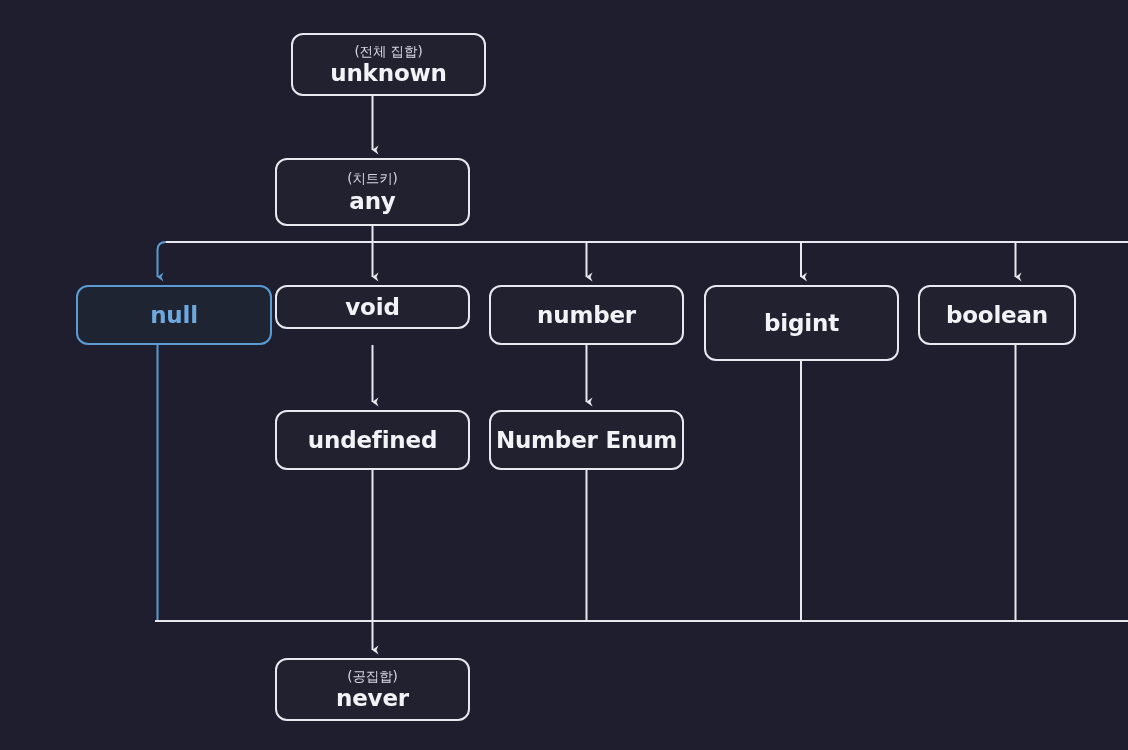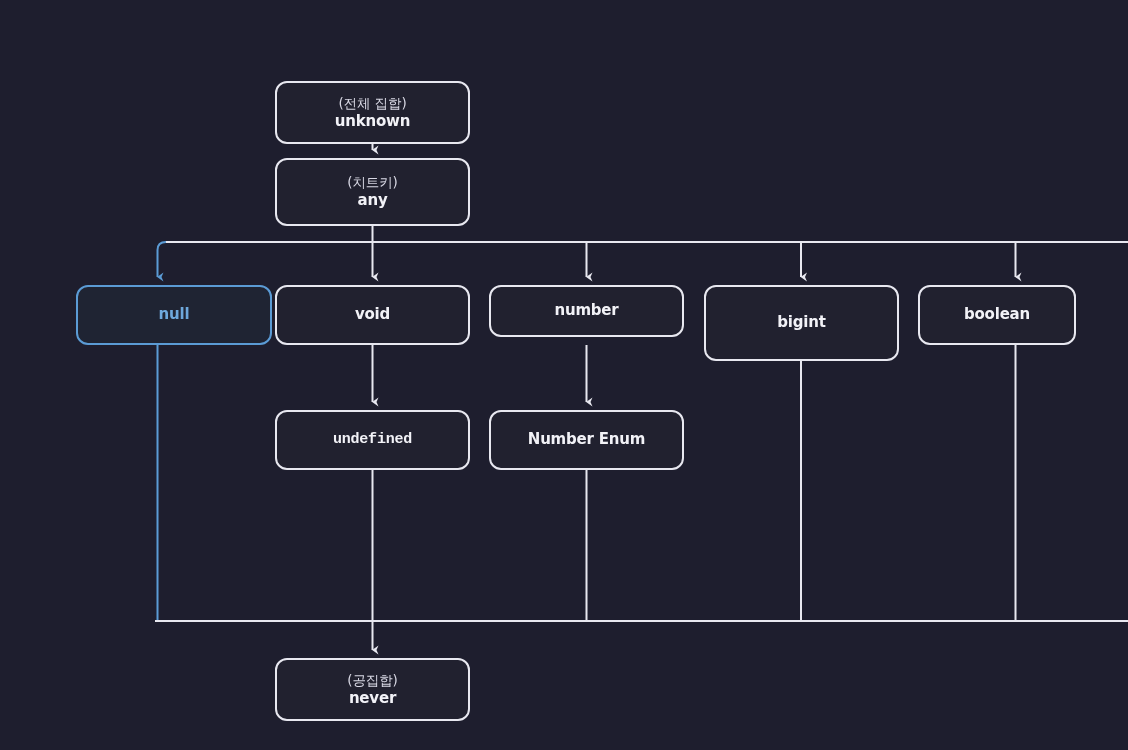--- a/index.html
+++ b/index.html
@@ -42,21 +42,21 @@
   .node .sub {
     color: #d8d8e4;
     font-size: 13.5px;
     line-height: 1.1;
     letter-spacing: -0.1px;
     margin-bottom: 3px;
     white-space: nowrap;
   }
   .node .label {
     color: #f2f2f7;
-    font-size: 15px;
+    font-size: 23px;
     font-weight: bold;
     line-height: 1.05;
     letter-spacing: -0.2px;
     white-space: nowrap;
   }
   .node.highlight .label {
     color: #6ea8dc;
   }
 </style>
 </head>
@@ -100,51 +100,51 @@
 
     <path d="M801,345 L801,621" stroke="#e8e8f0" stroke-width="2" fill="none"></path>
 
     <path d="M1015.5,345 L1015.5,621" stroke="#e8e8f0" stroke-width="2" fill="none"></path>
 
     <path d="M155,621 L1128,621" stroke="#e8e8f0" stroke-width="2" fill="none"></path>
 
     <path d="M372.5,621 L372.5,650" stroke="#e8e8f0" stroke-width="2" fill="none" marker-end="url(#ah-white)"></path>
   </svg>
 
-  <div class="node" style="left:275px; top:33px; width:195px; height:63px;margin-top:48px;">
+  <div class="node" style="left:291px; top:33px; width:195px; height:63px;">
     <div class="sub">(전체 집합)</div>
     <div class="label">unknown</div>
   </div>
 
   <div class="node" style="left:275px; top:158px; width:195px; height:68px;">
     <div class="sub">(치트키)</div>
     <div class="label">any</div>
   </div>
 
   <div class="node highlight" style="left:60px; top:285px; width:196px; height:60px;margin-left:16px;">
     <div class="label">null</div>
   </div>
 
-  <div class="node" style="left:275px; top:285px; width:195px; height:60px;">
+  <div class="node" style="left:275px; top:285px; width:195px; height:44px;">
     <div class="label">void</div>
   </div>
 
-  <div class="node" style="left:489px; top:285px; width:195px; height:52px;">
+  <div class="node" style="left:489px; top:285px; width:195px; height:60px;">
     <div class="label">number</div>
   </div>
 
   <div class="node" style="left:704px; top:285px; width:195px; height:76px;text-align:center;">
     <div class="label">bigint</div>
   </div>
 
   <div class="node" style="left:918px; top:285px; width:158px; height:60px;">
     <div class="label">boolean</div>
   </div>
 
-  <div class="node" style="left:275px; top:410px; width:195px; height:60px;font-family:Liberation Mono, monospace;">
+  <div class="node" style="left:275px; top:410px; width:195px; height:60px;">
     <div class="label">undefined</div>
   </div>
 
   <div class="node" style="left:275px; top:658px; width:195px; height:63px;">
     <div class="sub">(공집합)</div>
     <div class="label">never</div>
   </div>
 
   <div class="node" style="left:489px; top:410px; width:195px; height:60px;">
     <div class="label">Number Enum</div>

